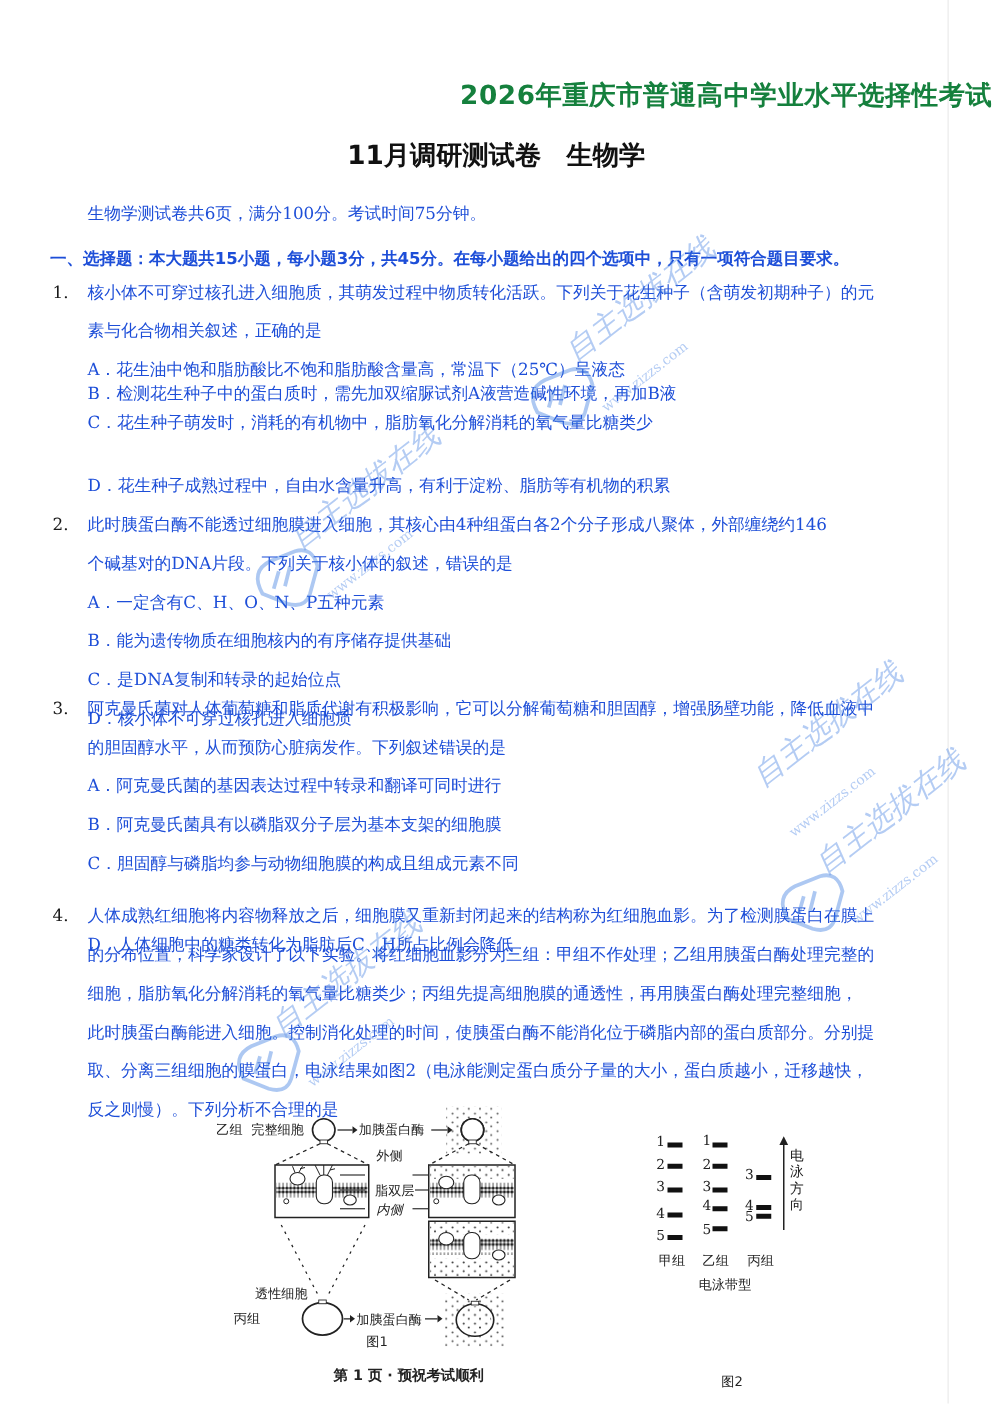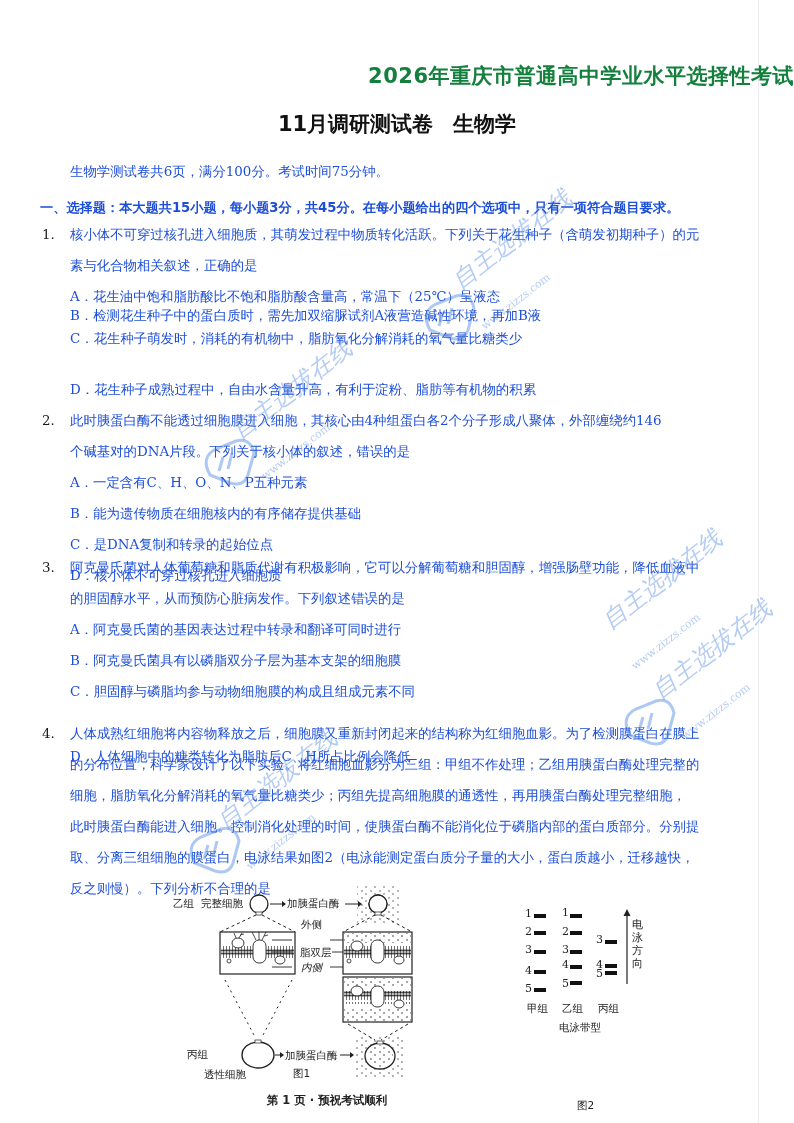--- a/index.html
+++ b/index.html
@@ -159,21 +159,21 @@
     <ellipse cx="380" cy="1056" rx="13" ry="11" fill="url(#dots)"></ellipse>
     <rect x="377" y="1041" width="6" height="3" fill="#fff" stroke="#222" stroke-width="0.7"></rect>
   </svg>
 
   <div class="fig-label" style="left:173px;top:897px;">乙组</div>
   <div class="fig-label" style="left:201px;top:897px;">完整细胞</div>
   <div class="fig-label" style="left:287px;top:897px;">加胰蛋白酶</div>
   <div class="fig-label" style="left:301px;top:918px;">外侧</div>
   <div class="fig-label" style="left:300px;top:946px;">脂双层</div>
   <div class="fig-label" style="left:301px;top:961px;font-style:italic;">内侧</div>
-  <div class="fig-label" style="left:204px;top:1028px;margin-top:40px;">透性细胞</div>
+  <div class="fig-label" style="left:204px;top:1028px;">透性细胞</div>
   <div class="fig-label" style="left:187px;top:1048px;">丙组</div>
   <div class="fig-label" style="left:285px;top:1049px;">加胰蛋白酶</div>
   <div class="fig-label" style="left:293px;top:1067px;">图1</div>
 </div>
 
 <div class="figure-area" style="left:0;top:0;width:794px;height:1123px;pointer-events:none;">
 
   <div class="band-num" style="left:525px;top:907px;">1</div>
   <div class="band" style="left:534px;top:914px;"></div>
   <div class="band-num" style="left:525px;top:925px;">2</div>

